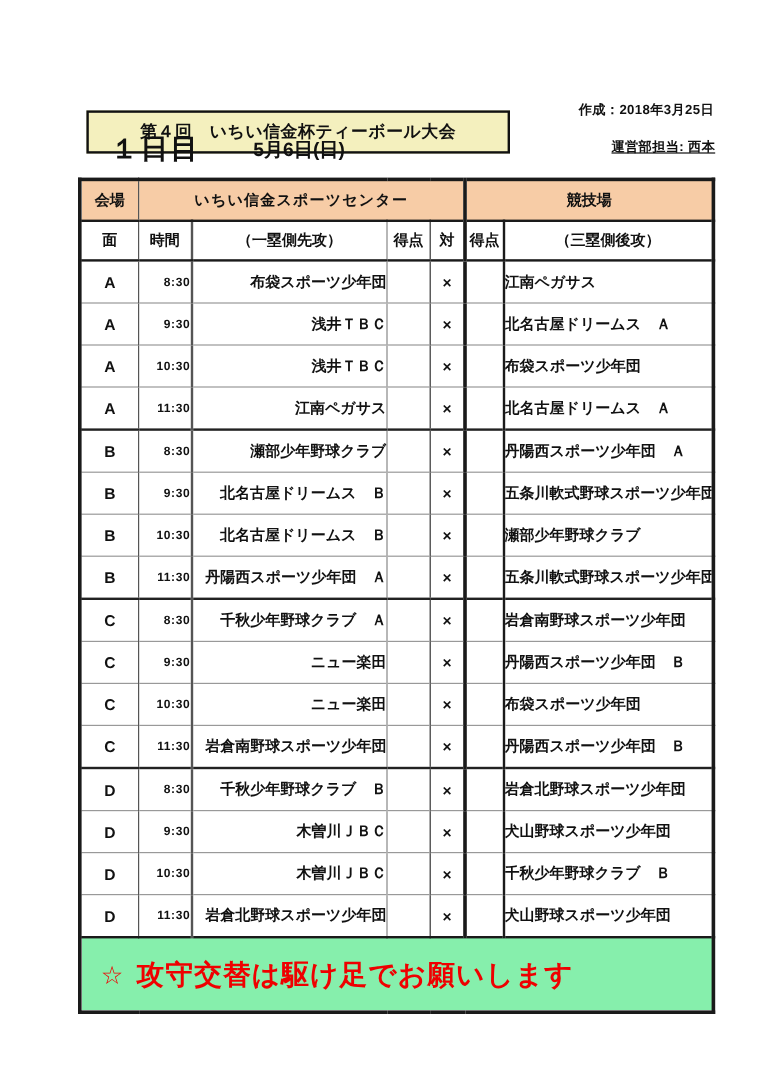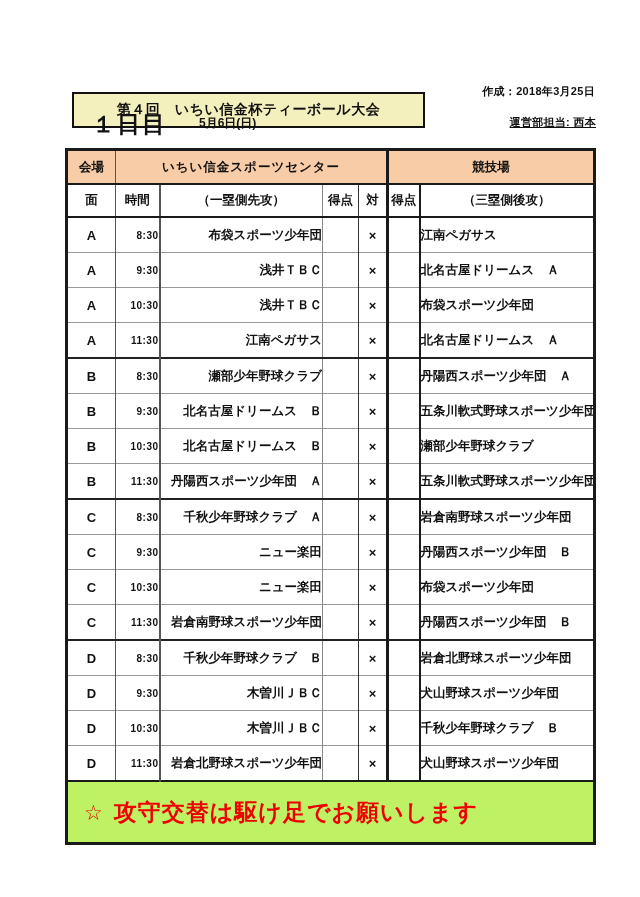--- a/index.html
+++ b/index.html
@@ -34,22 +34,22 @@
     letter-spacing: 0.3px;
   }
   .day-label {
     position: absolute;
     left: 92px; top: 109px;
     font-size: 23px;
     letter-spacing: 2px;
   }
   .date-label {
     position: absolute;
-    left: 199px; top: 115px;
-    font-size: 12px;
+    left: 211px; top: 115px;
+    font-size: 16px;
   }
   .staff-label {
     position: absolute;
     right: 44px; top: 115px;
     font-size: 11px;
     text-decoration: underline;
     letter-spacing: 0.3px;
     margin-left: 42px;
   }
 
@@ -105,21 +105,21 @@
   td.c-court { text-align: center; font-size: 13px; }
   td.c-time  { text-align: right; font-size: 10px; letter-spacing: 0.5px; }
   td.c-team1 { text-align: right; padding-right: 10px; }
   td.c-vs    { text-align: center; font-size: 13px; }
   td.c-team2 { text-align: left; padding-left: 5px; }
 
   
   tfoot td.note-cell {
     height: 60px;
     border-top: 2px solid var(--border-dark, #1a1a1a);
-    background: #bef264;
+    background: #86efac;
     text-align: left;
     vertical-align: middle;
     padding-left: 16px;
     color: var(--note-red, #EF0000);
     font-size: 23px;
     letter-spacing: 1px;
   }
   .star-icon { font-size: 21px; margin-right: 10px; }
 </style>
 </head>

